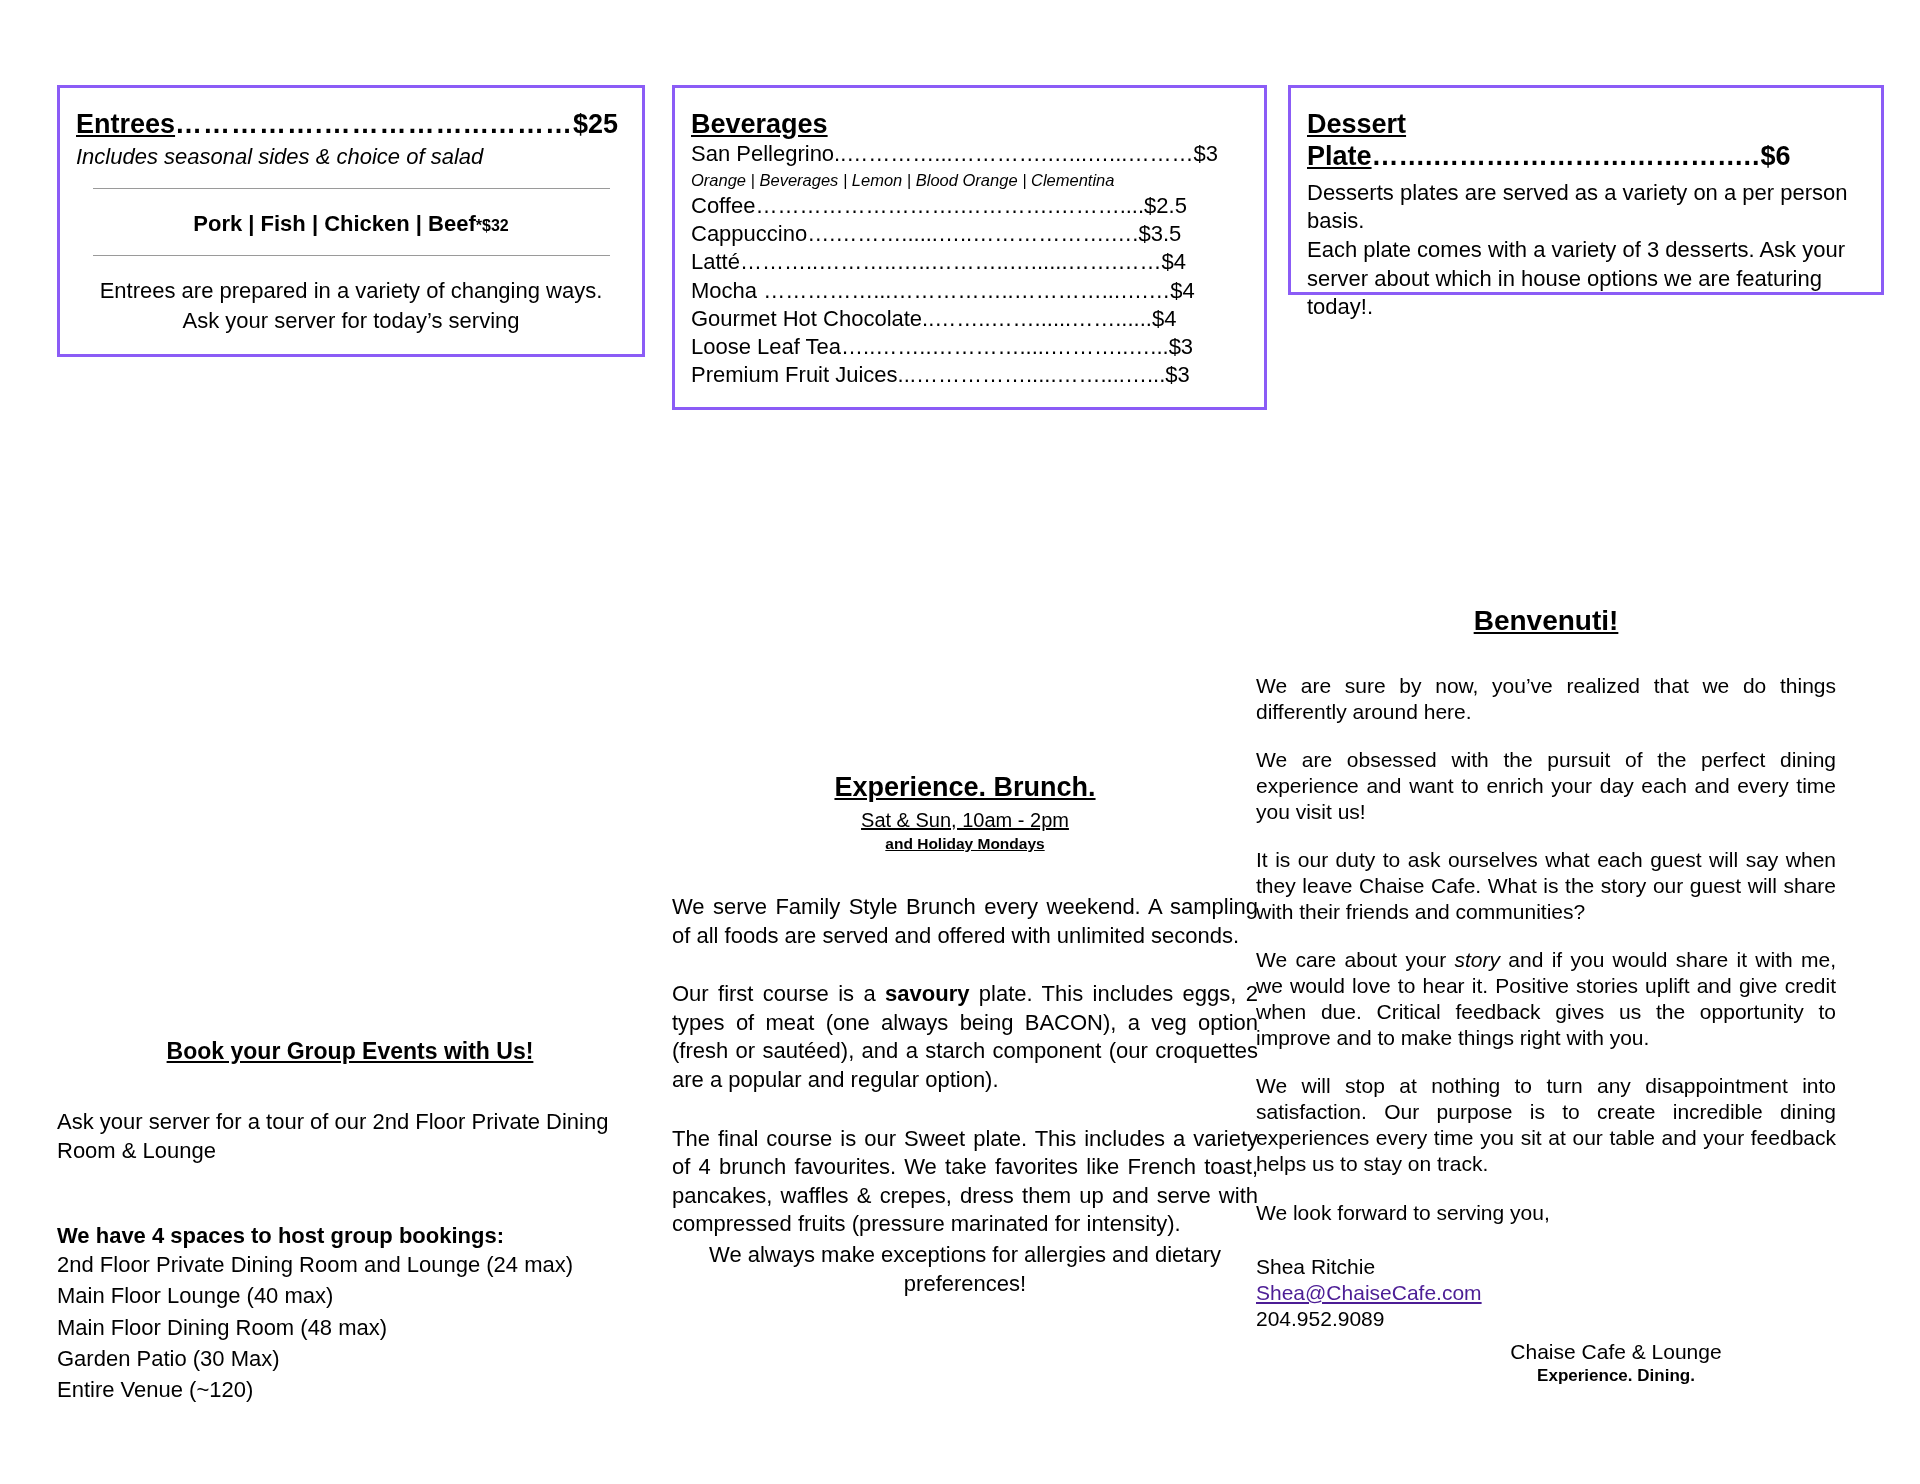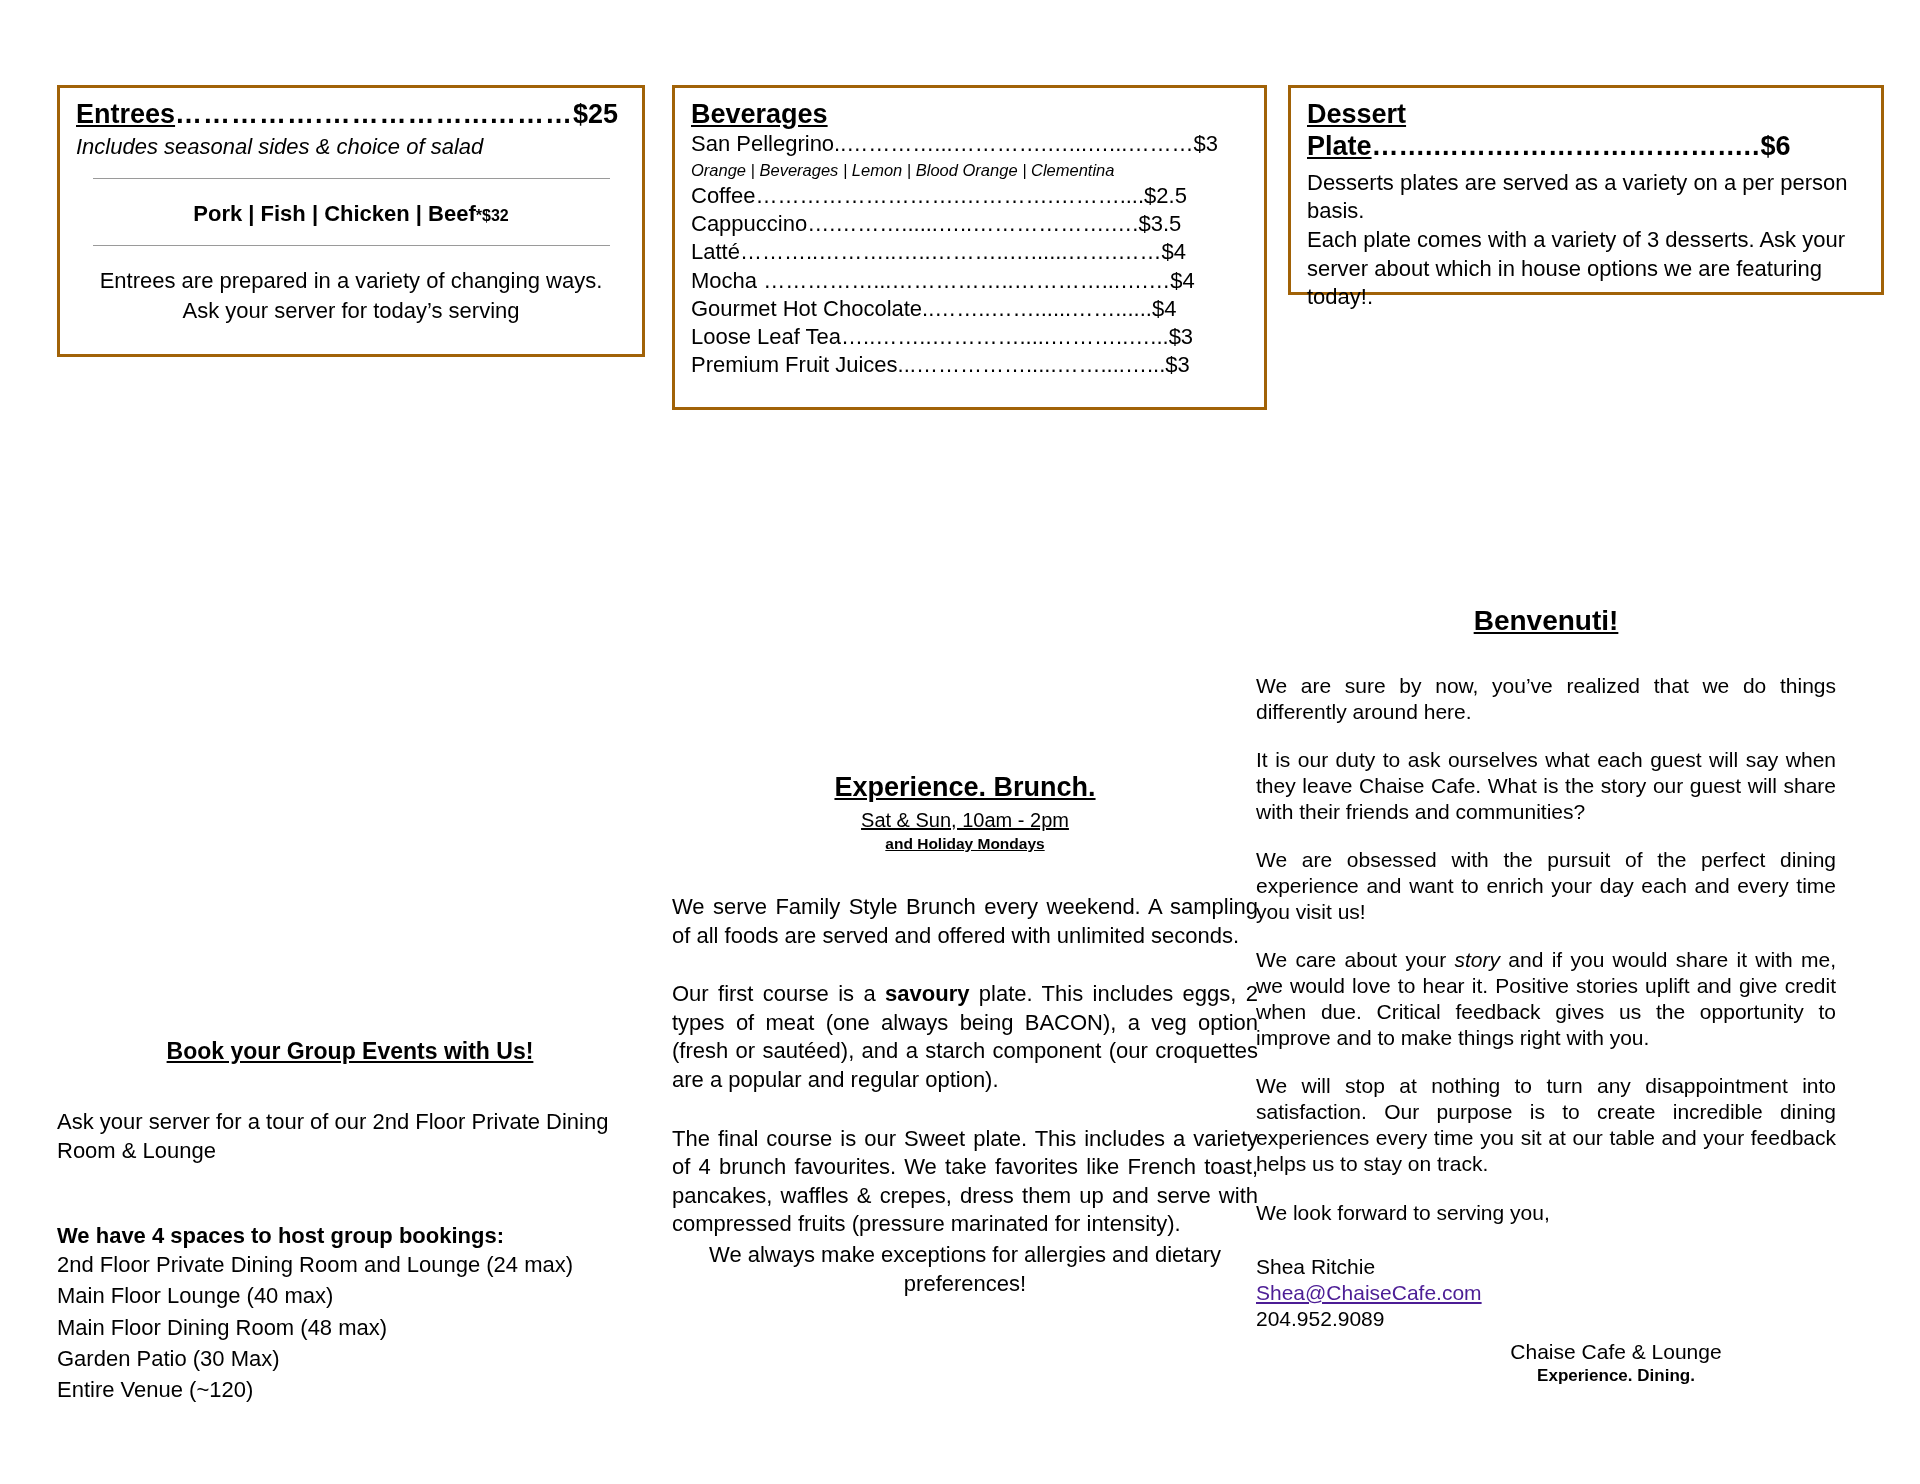--- a/index.html
+++ b/index.html
@@ -1,19 +1,19 @@
 <!DOCTYPE html>
 <html><head>
 <meta charset="utf-8">
 <style>
   * { margin: 0; padding: 0; box-sizing: border-box; }
   body { background: #ffffff; font-family: "Liberation Sans", sans-serif; color: #000000; }
   .page { position: relative; width: 1920px; height: 1484px; background: #ffffff; overflow: hidden; }
 
-  .box { position: absolute; border: 3px solid #a16207; padding: 10px 16px; background: #fff; }
+  .box { position: absolute; border: 3px solid #8b5cf6; padding: 20px 16px; background: #fff; }
   .entrees-box   { left: 57px;   top: 85px;  width: 588px; height: 272px; }
   .beverages-box { left: 672px;  top: 85px;  width: 595px; height: 325px; }
   .dessert-box   { left: 1288px; top: 85px;  width: 596px; height: 210px; }
 
   .b { font-weight: bold; }
   .i { font-style: italic; }
   .u { text-decoration: underline; }
 
   .box-title { font-size: 27px; font-weight: bold; line-height: 1.2; }
   .box-title .dots { font-weight: bold; letter-spacing: 1px; }
@@ -94,22 +94,22 @@
     </div>
     <div class="dessert-body">
       <div>Desserts plates are served as a variety on a per person basis.</div>
       <div>Each plate comes with a variety of  3 desserts. Ask your server about which in house options we are featuring today!.</div>
     </div>
   </section>
 
   <section class="col benvenuti-col">
     <div class="benvenuti-title">Benvenuti!</div>
     <p class="benvenuti-p">We are sure by now, you’ve  realized that we do things differently around here.</p>
+    <p class="benvenuti-p">We are obsessed with the pursuit of the perfect dining experience and want to enrich your day each and every time you visit us!</p>
     <p class="benvenuti-p">It is our duty to ask ourselves what each guest will say when they leave Chaise Cafe. What is the story our guest will share with their friends and communities?</p>
-    <p class="benvenuti-p">We are obsessed with the pursuit of the perfect dining experience and want to enrich your day each and every time you visit us!</p>
     <p class="benvenuti-p"><span>We care about your </span><span class="i">story</span><span> and if you would share it with me, we would love to hear it. Positive stories uplift and give credit when due. Critical feedback gives us the opportunity to improve and to make things right with you.</span></p>
     <p class="benvenuti-p">We will stop at nothing to turn any disappointment into satisfaction. Our purpose is to create incredible dining experiences every time you sit at our table and your feedback helps us to stay on track.</p>
     <p class="benvenuti-p">We look forward to serving you,</p>
     <div class="sig-line sig-name">Shea Ritchie</div>
     <div class="sig-line"><a href="#" class="email">Shea@ChaiseCafe.com</a></div>
     <div class="sig-line">204.952.9089</div>
     <div class="sig-brand">Chaise Cafe &amp; Lounge</div>
     <div class="sig-tag">Experience. Dining.</div>
   </section>
 

